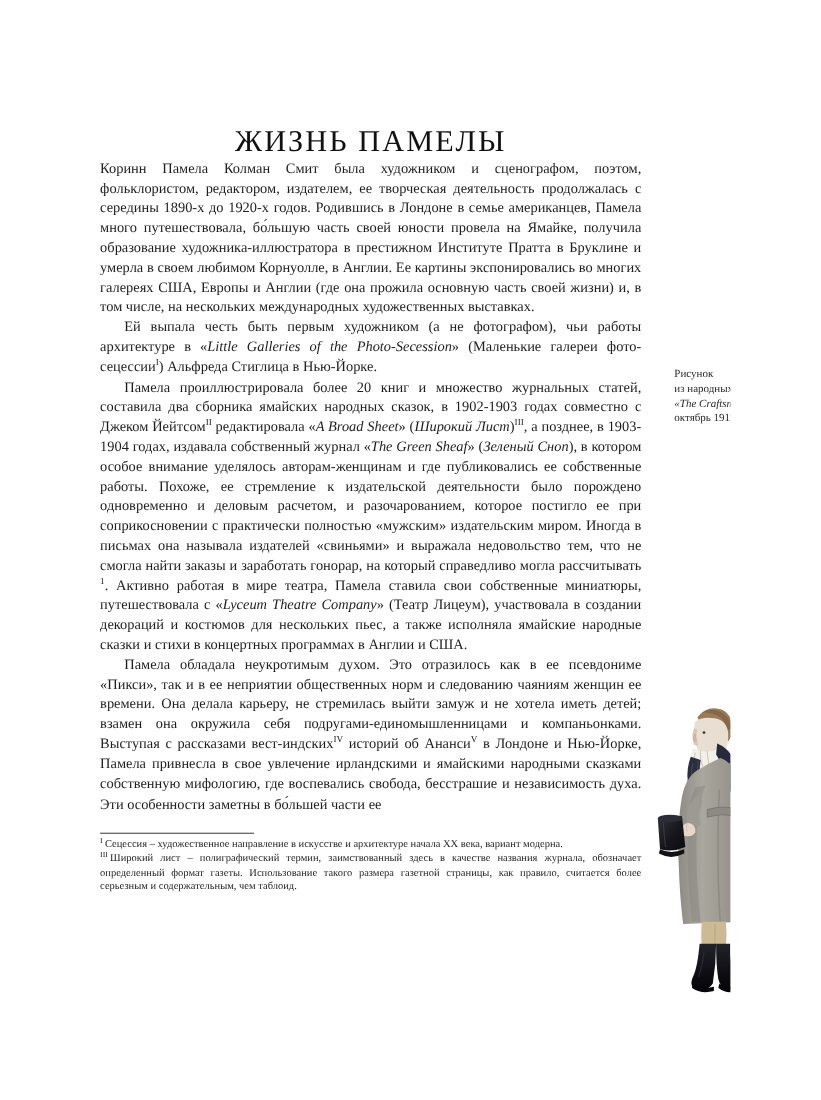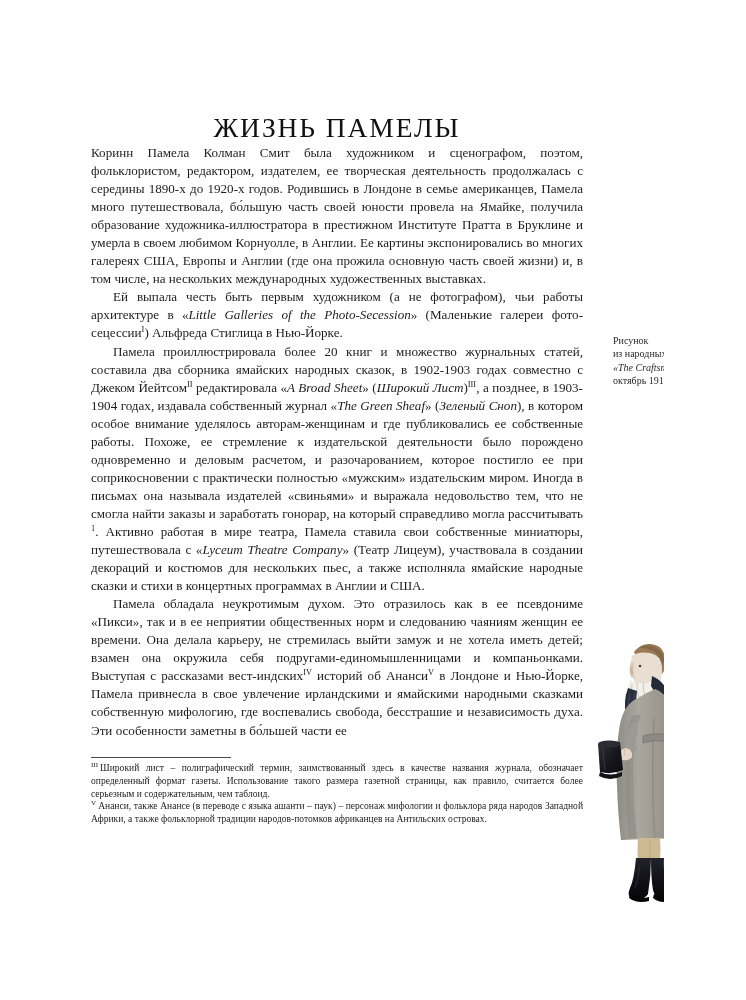--- a/index.html
+++ b/index.html
@@ -137,22 +137,22 @@
   <div class="margin-caption">
     <div>Рисунок</div>
     <div>из народных</div>
     <div><span class="it">«The Craftsman»</span><span>,</span></div>
     <div>октябрь 1912 года.</div>
   </div>
 
   <div class="footnotes">
     <div class="rule"></div>
     <div id="footnote-list">
+        <p><span class="fn-marker">I</span><span>Сецессия – художественное направление в искусстве и архитектуре начала XX века, вариант модерна.</span></p>
         <p><span class="fn-marker">III</span><span>Широкий лист – полиграфический термин, заимствованный здесь в качестве названия журнала, обозначает определенный формат газеты. Использование такого размера газетной страницы, как правило, считается более серьезным и содержательным, чем таблоид.</span></p>
-        <p><span class="fn-marker">V</span><span>Ананси, также Анансе (в переводе с языка ашанти – паук) – персонаж мифологии и фольклора ряда народов Западной Африки, а также фольклорной традиции народов-потомков африканцев на Антильских островах.</span></p>
       </div>
   </div>
 
   <div class="folio">11</div>
 
   <div class="illustration">
     <svg width="150" height="300" viewBox="0 0 150 300" xmlns="http://www.w3.org/2000/svg">
       <defs>
         <linearGradient id="coatG" x1="0" y1="0" x2="1" y2="0">
           <stop offset="0%" stop-color="#8e8b84"></stop>

